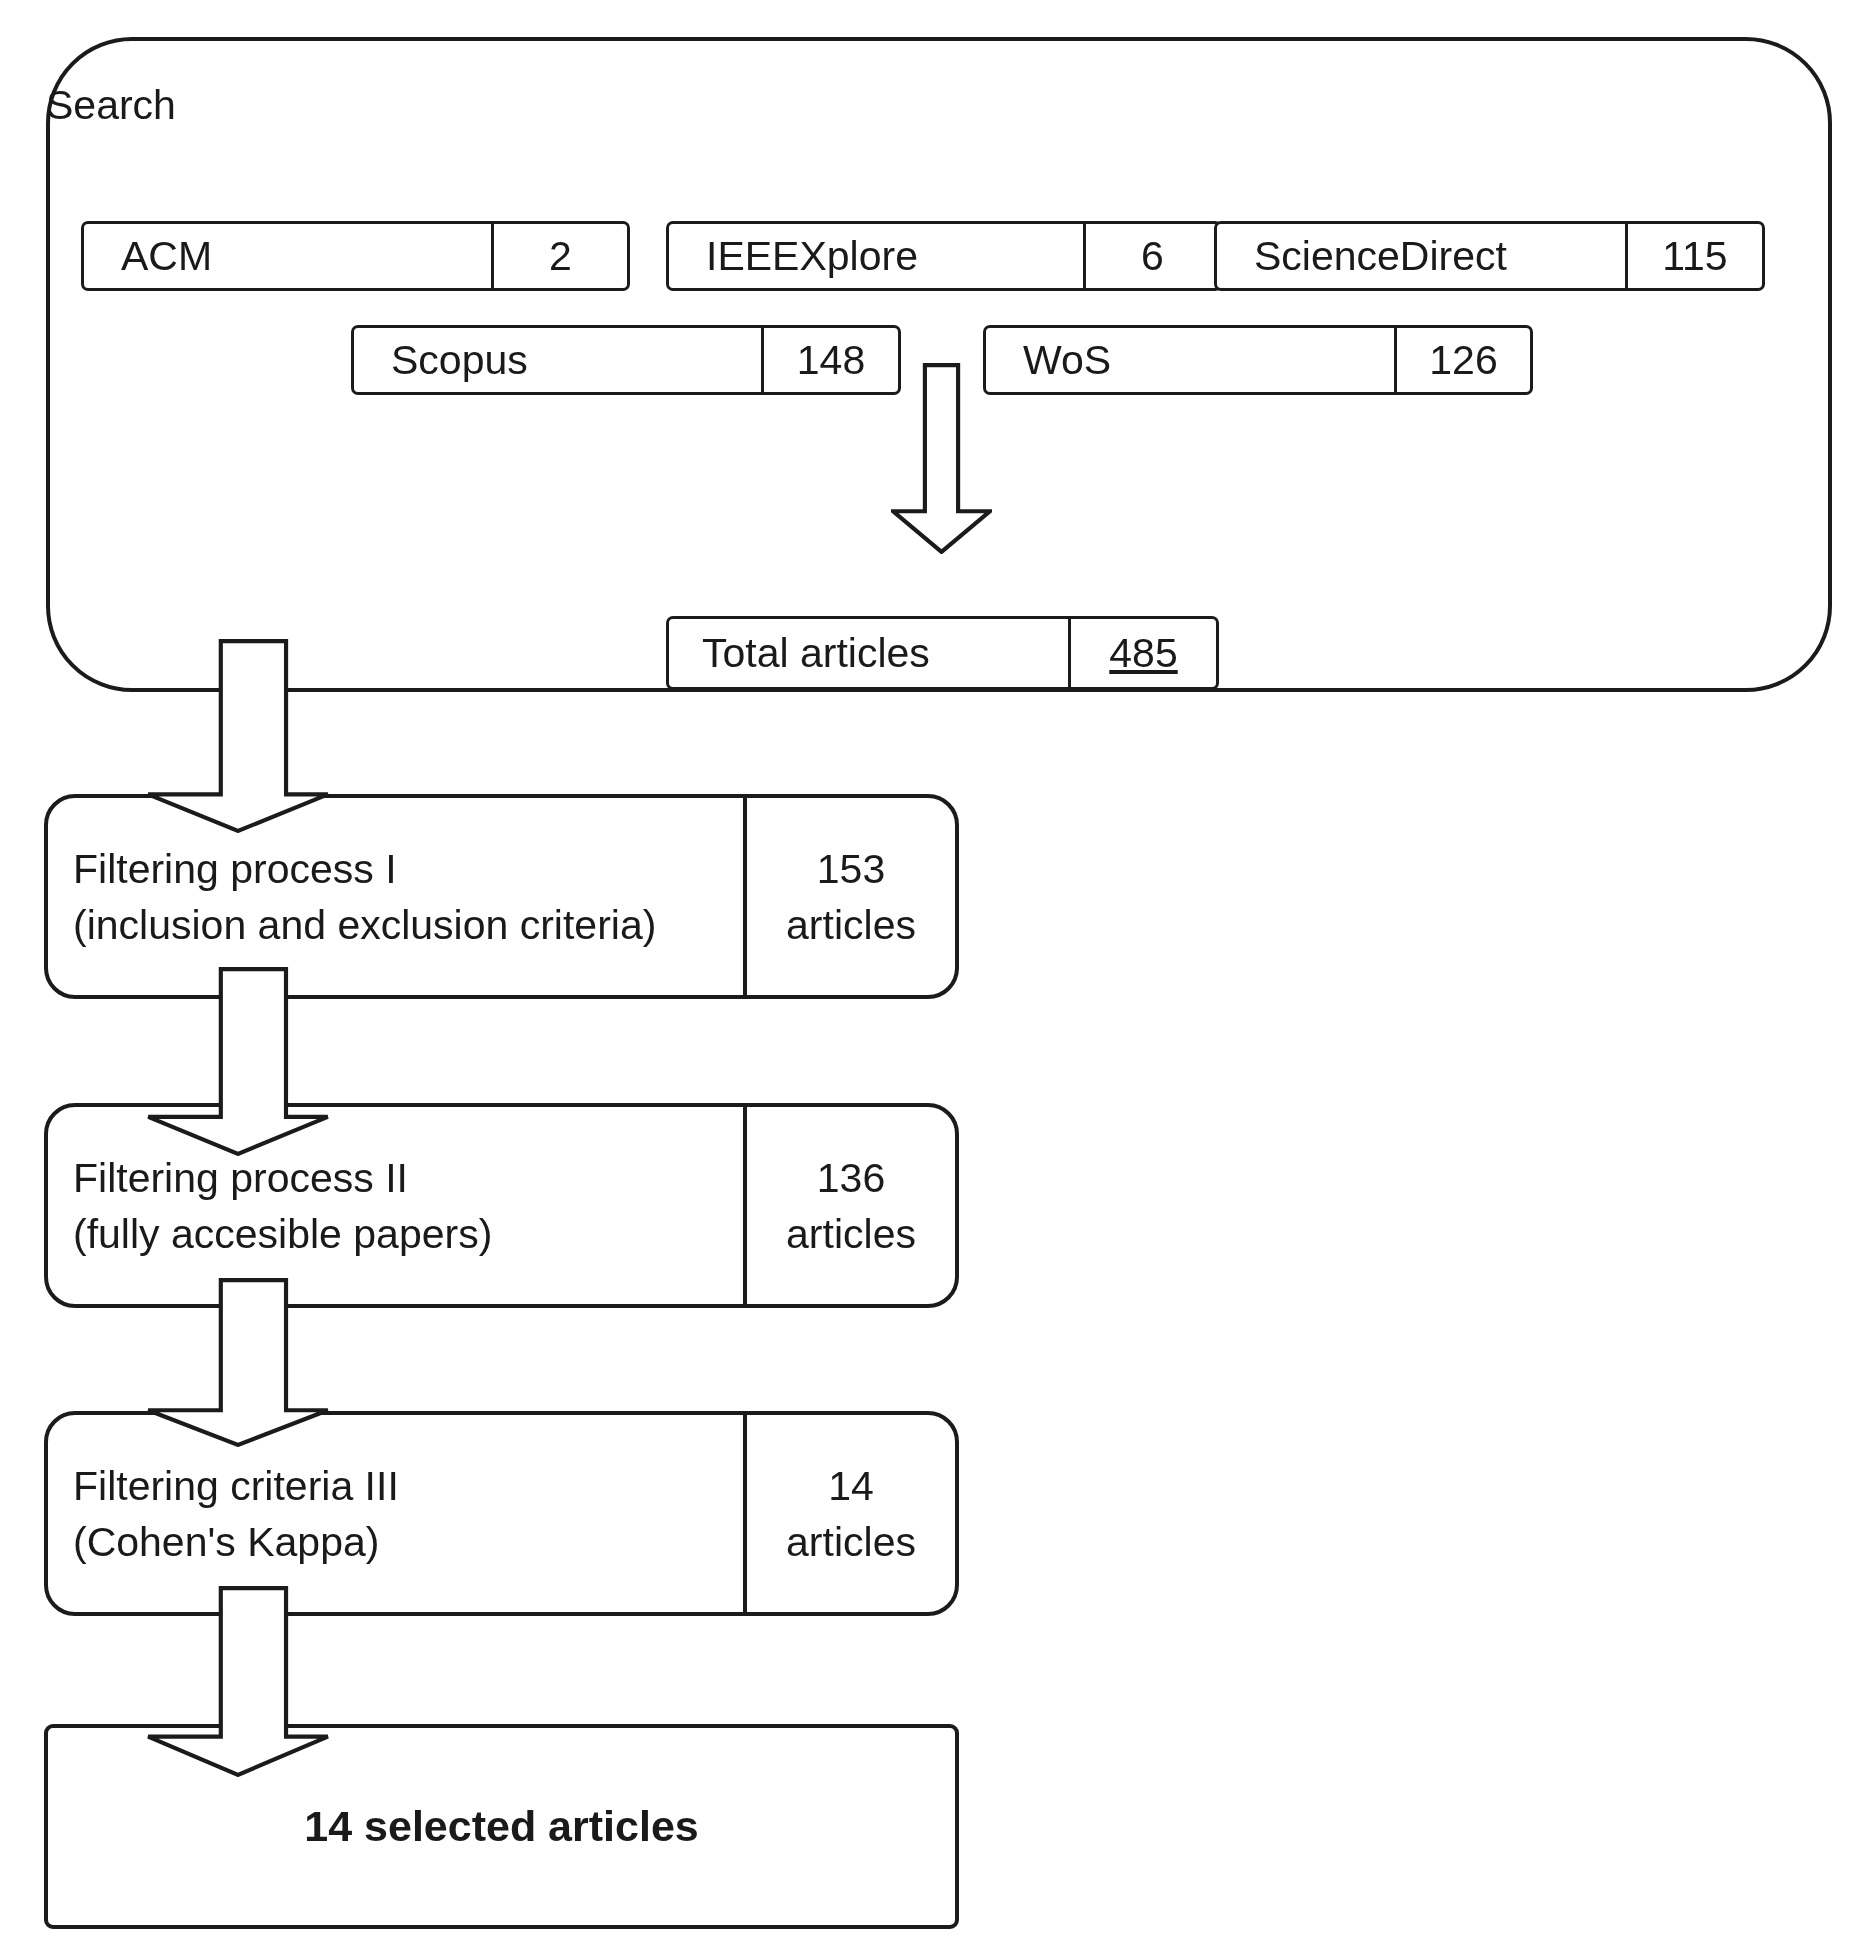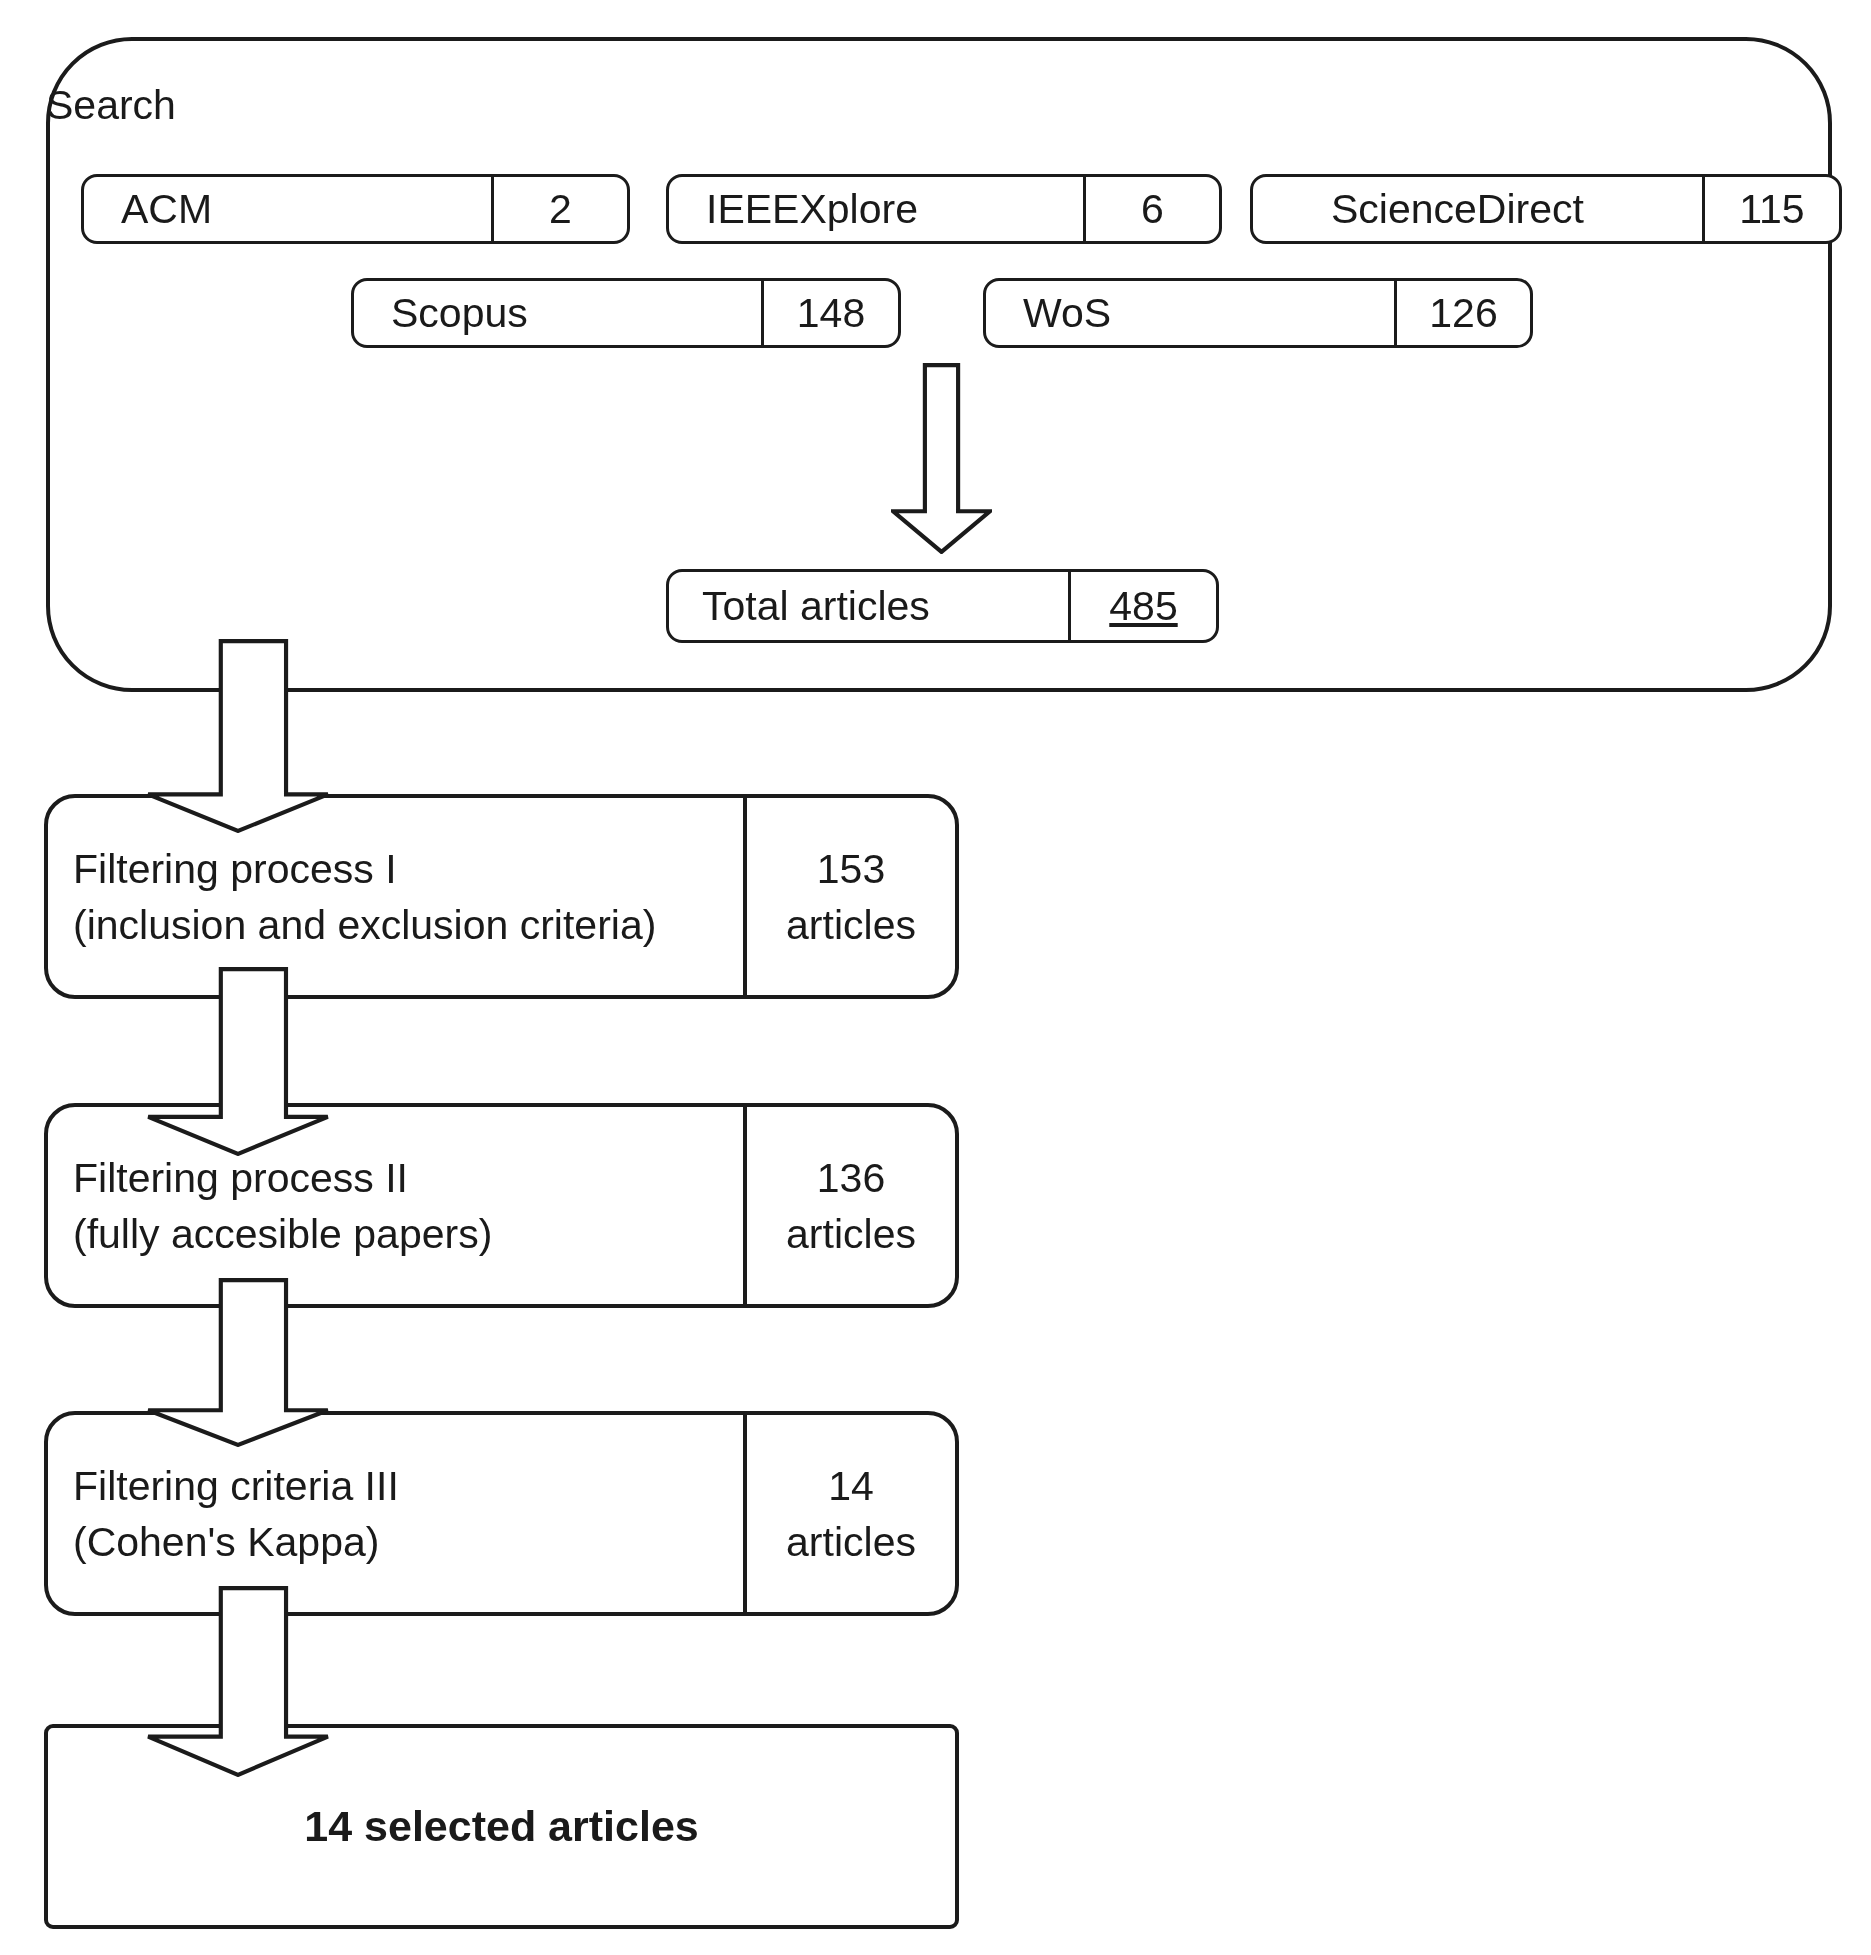--- a/index.html
+++ b/index.html
@@ -15,31 +15,31 @@
     left:46px;top:37px;width:1778px;height:647px;
     border:4.1px solid #1b1b1b;border-radius:86px;background:#ffffff;z-index:1;
   }
   .search-title{
     left:46px;top:83px;width:1786px;text-align:left;
     font-size:41px;line-height:44px;z-index:2;
   }
 
   
   .src-box{
-    height:64px;border:3.6px solid #1b1b1b;border-radius:16px;background:#fff;
-    display:flex;align-items:stretch;z-index:2;font-size:41px;
+    height:64px;border:3.6px solid #1b1b1b;border-radius:7px;background:#fff;
+    display:flex;align-items:stretch;z-index:2;font-size:41px;margin-top:47px;
   }
   .src-label{flex:1;display:flex;align-items:center;padding-left:37px;}
   .src-value{display:flex;align-items:center;justify-content:center;border-left:3.6px solid #1b1b1b;}
 
   .box-acm{left:81px;top:174px;width:543px;}
   .box-acm .src-value{width:133px;}
   .box-ieee{left:666px;top:174px;width:550px;}
   .box-ieee .src-value{width:133px;}
-  .box-sd{left:1250px;top:174px;width:545px;padding-left:41px;}
+  .box-sd{left:1214px;top:174px;width:545px;}
   .box-sd .src-value{width:134px;}
   .box-scopus{left:351px;top:278px;width:544px;}
   .box-scopus .src-value{width:134px;}
   .box-wos{left:983px;top:278px;width:544px;}
   .box-wos .src-value{width:133px;}
 
   .total-box{left:666px;top:569px;width:547px;height:68px;}
   .total-box .src-value{width:145px;text-decoration:underline;}
   .total-box .src-label{padding-left:33px;}
 

